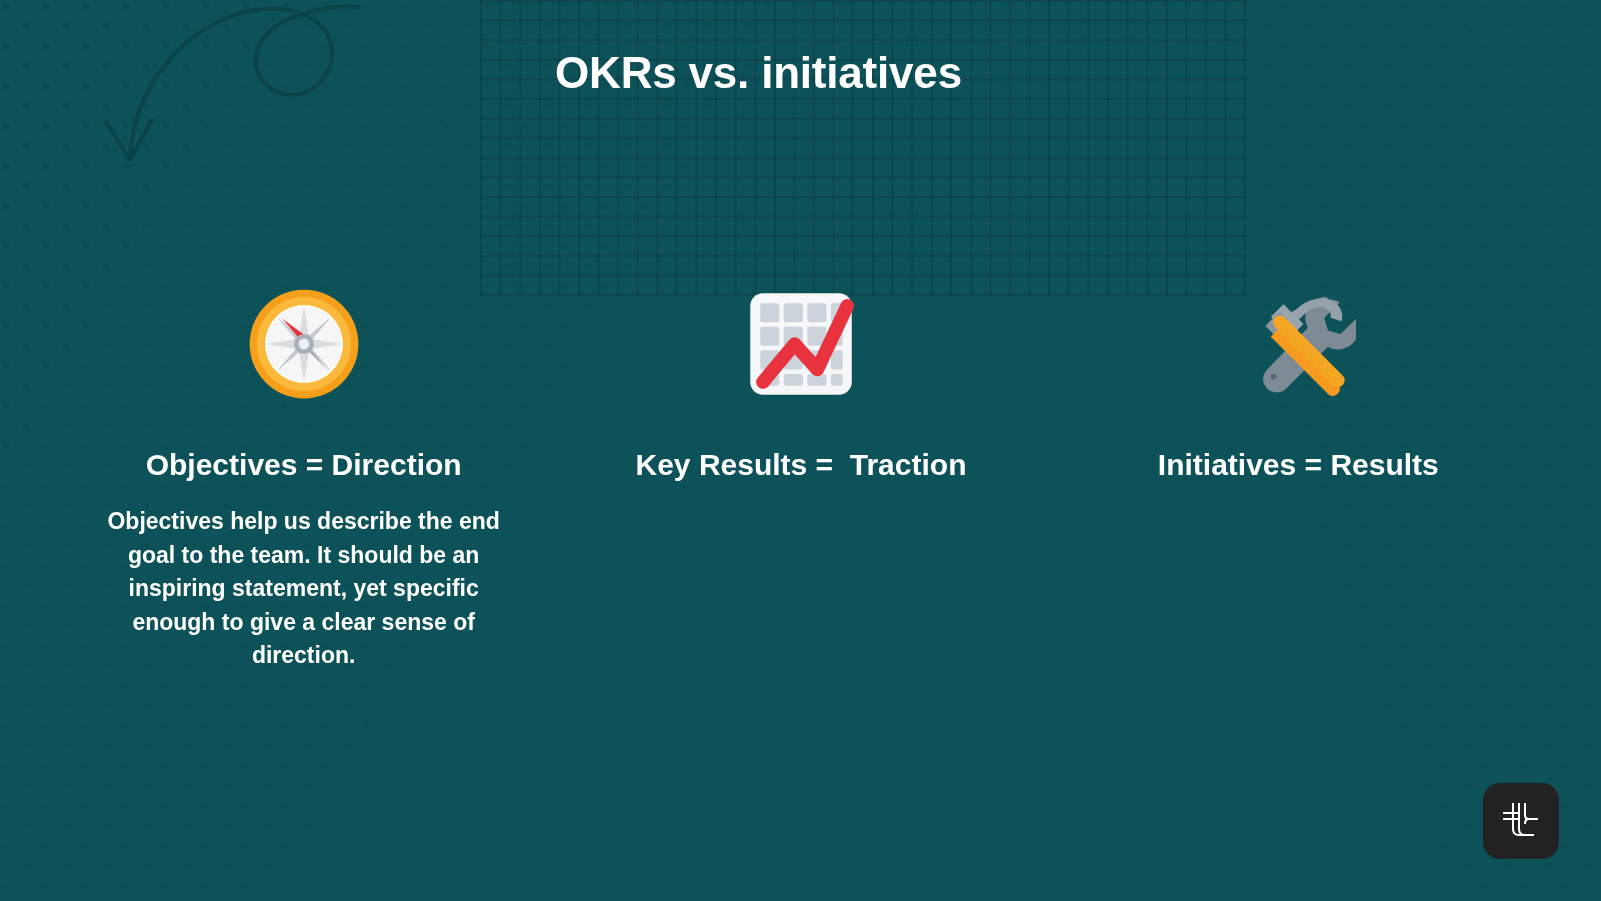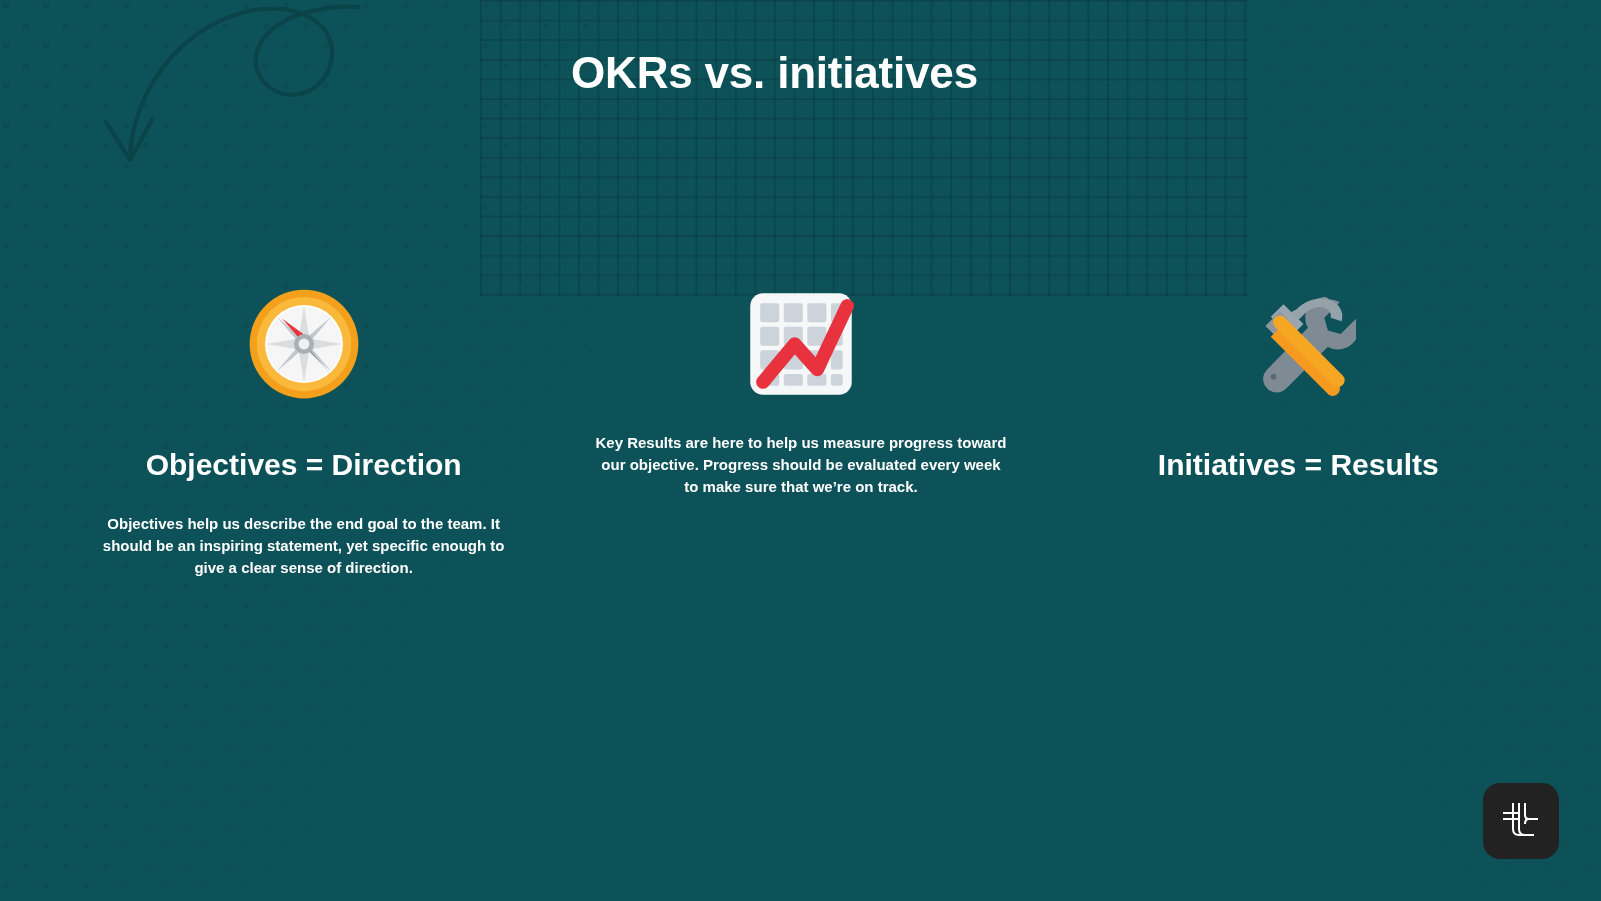--- a/index.html
+++ b/index.html
@@ -68,21 +68,20 @@
   .title {
     position:absolute;
     left:0; top:48px;
     width:1517px;
     text-align:center;
     font-size:44px;
     font-weight:bold;
     letter-spacing:-0.2px;
     color:#ffffff;
     z-index:5;
-    margin-left:16px;
   }
 
   
 
   .columns {
     position:absolute;
     left:55px; top:286px;
     width:1492px;
     display:flex;
     z-index:5;
@@ -106,22 +105,22 @@
     margin-top:45px;
     font-size:30px;
     font-weight:bold;
     color:#ffffff;
     text-align:center;
     white-space:pre;
     line-height:1.2;
   }
 
   .col-body {
-    margin-top:30px;
-    font-size:15px;
+    margin-top:22px;
+    font-size:23px;
     font-weight:bold;
     line-height:1.46;
     color:#ffffff;
     text-align:center;
     max-width:430px;
   }
 
   .col:nth-child(1) .col-body { max-width:412px; }
   .col:nth-child(2) .col-body { max-width:412px; }
   .col:nth-child(3) .col-body { max-width:444px; }
@@ -197,21 +196,21 @@
         <rect x="45" y="71" width="21" height="21" rx="2.5"></rect>
         <rect x="71" y="71" width="21" height="21" rx="2.5"></rect>
         <rect x="97" y="71" width="13" height="21" rx="2.5"></rect>
         <rect x="19" y="97" width="21" height="13" rx="2.5"></rect>
         <rect x="45" y="97" width="21" height="13" rx="2.5"></rect>
         <rect x="71" y="97" width="21" height="13" rx="2.5"></rect>
         <rect x="97" y="97" width="13" height="13" rx="2.5"></rect>
       </g>
       <polyline points="22,106 57,64 82,92 115,22" fill="none" stroke="#e8333f" stroke-width="15" stroke-linecap="round" stroke-linejoin="round"></polyline>
     </svg>
-    <div class="col-body">Key Results are here to help us measure progress toward our objective. Progress should be evaluated every week to make sure that we’re on track.</div>
+    <div class="col-heading">Key Results =  Traction</div>
   </div>
 
   <div class="col">
     <svg class="col-icon" viewBox="0 0 128 128">
 
       <g transform="rotate(0 64 64)">
         <path d="M103 12 c-13 0-23 10-23 23 0 4 1 8 3 11 L38 92 c-6 6-6 15 0 21 6 6 15 6 21 0 l46-46 c3 2 7 3 11 3 13 0 23-10 23-23 0-4-1-8-3-11 l-17 17-14-4-4-14 17-17 c-3-2-7-3-11-3 z" fill="#7e8b94" transform="translate(-8,0)"></path>
       </g>
 
       <path d="M62 26 c14-14 34-16 45-6 6 6 7 13 5 19 l-12-4 c1-4-1-7-4-9-6-5-17-3-25 5 l-18 18-12-12z" fill="#96a2aa"></path>

